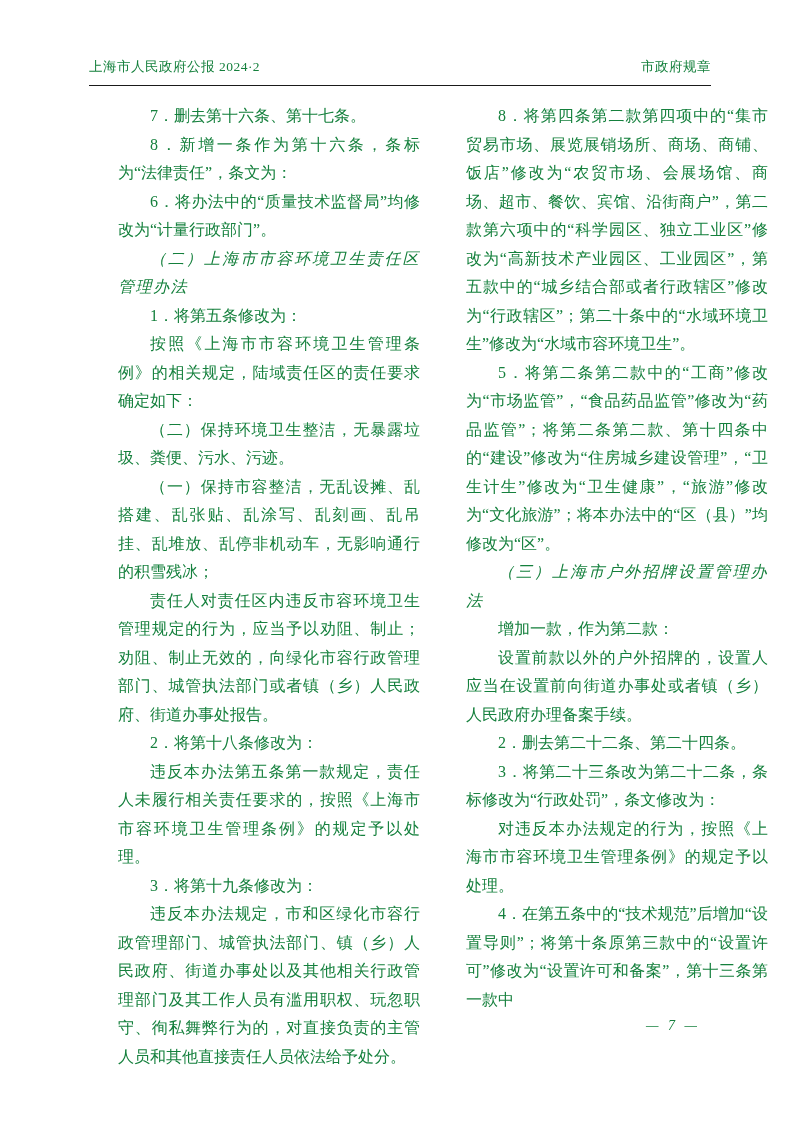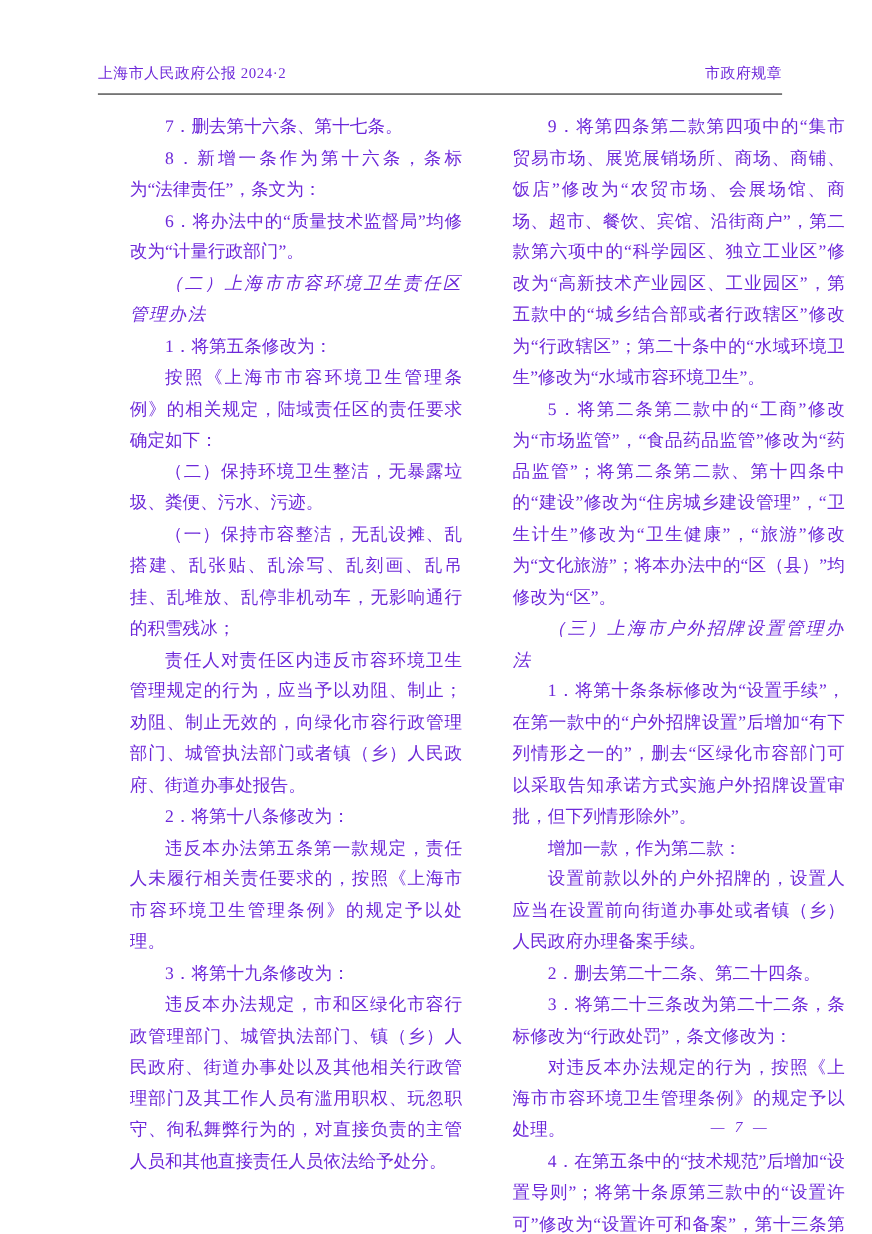--- a/index.html
+++ b/index.html
@@ -6,21 +6,21 @@
     margin: 0;
     padding: 0;
     background: #ffffff;
   }
   .page {
     position: relative;
     width: 793px;
     height: 1122px;
     margin: 0 auto;
     background: #ffffff;
-    color: #6d28d9;
+    color: #15803d;
     font-family: "Liberation Serif", "DejaVu Serif", serif;
     overflow: hidden;
   }
   .header {
     position: absolute;
     left: 89px;
     right: 82px;
     top: 58px;
     display: flex;
     justify-content: space-between;
@@ -91,24 +91,23 @@
         <p class="para">按照《上海市市容环境卫生管理条例》的相关规定，陆域责任区的责任要求确定如下：</p>
         <p class="para">（二）保持环境卫生整洁，无暴露垃圾、粪便、污水、污迹。</p>
         <p class="para">（一）保持市容整洁，无乱设摊、乱搭建、乱张贴、乱涂写、乱刻画、乱吊挂、乱堆放、乱停非机动车，无影响通行的积雪残冰；</p>
         <p class="para">责任人对责任区内违反市容环境卫生管理规定的行为，应当予以劝阻、制止；劝阻、制止无效的，向绿化市容行政管理部门、城管执法部门或者镇（乡）人民政府、街道办事处报告。</p>
         <p class="para">2．将第十八条修改为：</p>
         <p class="para">违反本办法第五条第一款规定，责任人未履行相关责任要求的，按照《上海市市容环境卫生管理条例》的规定予以处理。</p>
         <p class="para">3．将第十九条修改为：</p>
         <p class="para">违反本办法规定，市和区绿化市容行政管理部门、城管执法部门、镇（乡）人民政府、街道办事处以及其他相关行政管理部门及其工作人员有滥用职权、玩忽职守、徇私舞弊行为的，对直接负责的主管人员和其他直接责任人员依法给予处分。</p>
       </div>
     <div class="col">
-        <p class="para">9．将第四条第二款第四项中的“集市贸易市场、展览展销场所、商场、商铺、饭店”修改为“农贸市场、会展场馆、商场、超市、餐饮、宾馆、沿街商户”，第二款第六项中的“科学园区、独立工业区”修改为“高新技术产业园区、工业园区”，第五款中的“城乡结合部或者行政辖区”修改为“行政辖区”；第二十条中的“水域环境卫生”修改为“水域市容环境卫生”。</p>
+        <p class="para">8．将第四条第二款第四项中的“集市贸易市场、展览展销场所、商场、商铺、饭店”修改为“农贸市场、会展场馆、商场、超市、餐饮、宾馆、沿街商户”，第二款第六项中的“科学园区、独立工业区”修改为“高新技术产业园区、工业园区”，第五款中的“城乡结合部或者行政辖区”修改为“行政辖区”；第二十条中的“水域环境卫生”修改为“水域市容环境卫生”。</p>
         <p class="para">5．将第二条第二款中的“工商”修改为“市场监管”，“食品药品监管”修改为“药品监管”；将第二条第二款、第十四条中的“建设”修改为“住房城乡建设管理”，“卫生计生”修改为“卫生健康”，“旅游”修改为“文化旅游”；将本办法中的“区（县）”均修改为“区”。</p>
         <p class="para heading-kai">（三）上海市户外招牌设置管理办法</p>
-        <p class="para">1．将第十条条标修改为“设置手续”，在第一款中的“户外招牌设置”后增加“有下列情形之一的”，删去“区绿化市容部门可以采取告知承诺方式实施户外招牌设置审批，但下列情形除外”。</p>
         <p class="para">增加一款，作为第二款：</p>
         <p class="para">设置前款以外的户外招牌的，设置人应当在设置前向街道办事处或者镇（乡）人民政府办理备案手续。</p>
         <p class="para">2．删去第二十二条、第二十四条。</p>
         <p class="para">3．将第二十三条改为第二十二条，条标修改为“行政处罚”，条文修改为：</p>
         <p class="para">对违反本办法规定的行为，按照《上海市市容环境卫生管理条例》的规定予以处理。</p>
         <p class="para">4．在第五条中的“技术规范”后增加“设置导则”；将第十条原第三款中的“设置许可”修改为“设置许可和备案”，第十三条第一款中</p>
       </div>
   </div>
 
   <div class="pageno">— 7 —</div>

